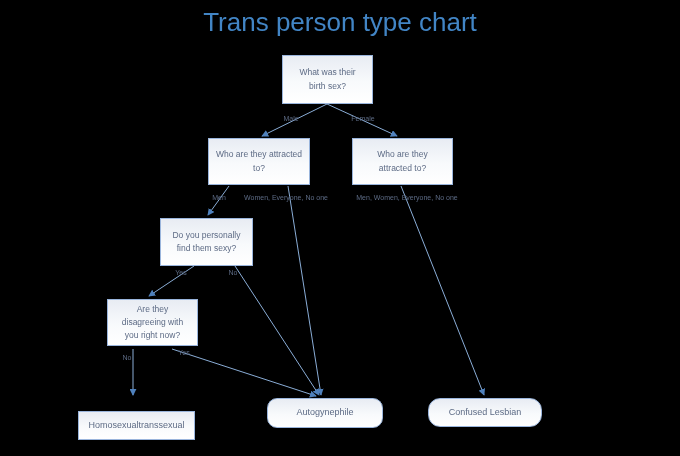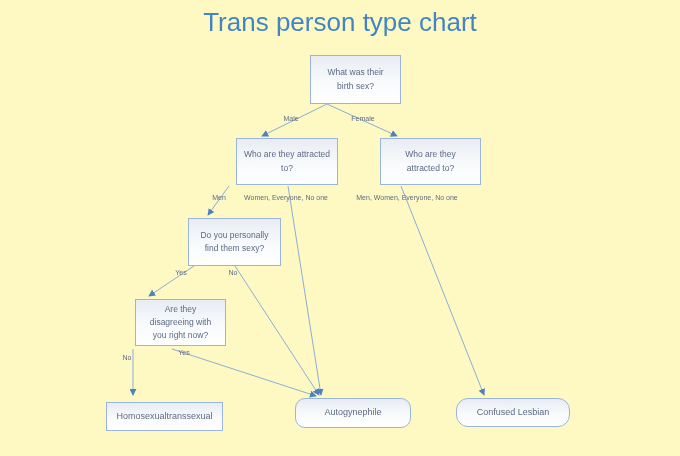--- a/index.html
+++ b/index.html
@@ -1,35 +1,35 @@
 <!DOCTYPE html>
 <html><head>
 <meta charset="utf-8">
 <style>
   html,body { margin:0; padding:0; background:#ffffff; }
   .canvas {
-    position:relative; width:680px; height:456px; background:#fef9c3;
+    position:relative; width:680px; height:456px; background:#000000;
     font-family:"Liberation Sans", sans-serif; overflow:hidden;
   }
   .title {
     position:absolute; left:0; top:7px; width:100%;
     text-align:center; font-size:26px; color:#4285c5; font-weight:400;
   }
   svg.connectors {
     position:absolute; left:0; top:0; width:680px; height:456px;
     pointer-events:none;
   }
   svg.connectors line { stroke:#8aadd6; stroke-width:1; }
   .node {
     position:absolute; box-sizing:border-box;
     border:1px solid #9ab5dc;
     background:linear-gradient(180deg,#e8ecf3 0%,#f8fafc 55%,#ffffff 100%);
     color:#5d6b85; font-size:8.5px; line-height:1.55;
     display:flex; align-items:center; justify-content:center;
-    text-align:center; padding:2px 7px;margin-left:28px;
+    text-align:center; padding:2px 7px;
   }
   .node.leaf { font-size:9px; }
   .edge-label {
     position:absolute; transform:translate(-50%,-50%);
     font-size:7px; color:#5d6b85; white-space:nowrap;
   }
 </style>
 </head>
 <body>
 
@@ -57,21 +57,21 @@
   <div class="node" style="left:282px; top:55px; width:91px; height:49px;">What was their birth sex?</div>
 
   <div class="node" style="left:208px; top:138px; width:102px; height:47px;">Who are they attracted to?</div>
 
   <div class="node" style="left:352px; top:138px; width:101px; height:47px;">Who are they attracted to?</div>
 
   <div class="node" style="left:160px; top:218px; width:93px; height:48px;">Do you personally find them sexy?</div>
 
   <div class="node" style="left:107px; top:299px; width:91px; height:47px;">Are they disagreeing with you right now?</div>
 
-  <div class="node leaf" style="left:78px; top:402px; width:117px; height:29px;">Homosexualtranssexual</div>
+  <div class="node leaf" style="left:78px; top:411px; width:117px; height:29px;">Homosexualtranssexual</div>
 
   <div class="node leaf" style="left:267px; top:398px; width:116px; height:30px;border-radius:10px;">Autogynephile</div>
 
   <div class="node leaf" style="left:428px; top:398px; width:114px; height:29px;border-radius:12px;">Confused Lesbian</div>
 
   <div class="edge-label" style="left:291px; top:118px;">Male</div>
   <div class="edge-label" style="left:363px; top:118px;">Female</div>
   <div class="edge-label" style="left:219px; top:197px;">Men</div>
   <div class="edge-label" style="left:286px; top:197px;">Women, Everyone, No one</div>
   <div class="edge-label" style="left:407px; top:197px;">Men, Women, Everyone, No one</div>

